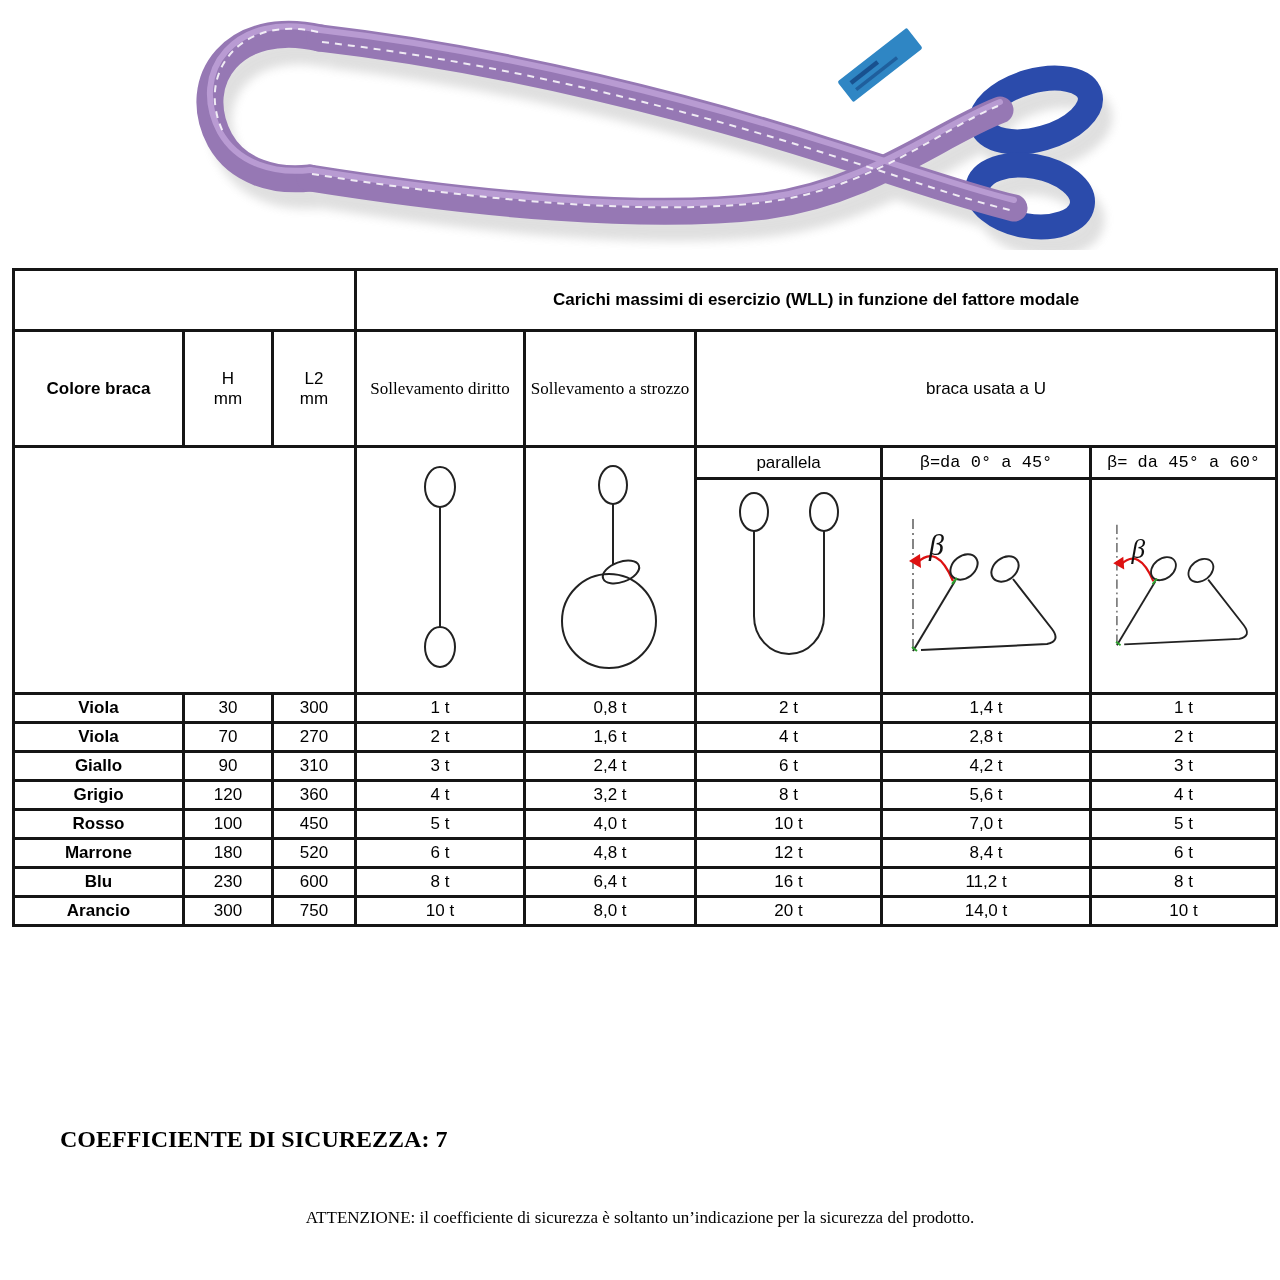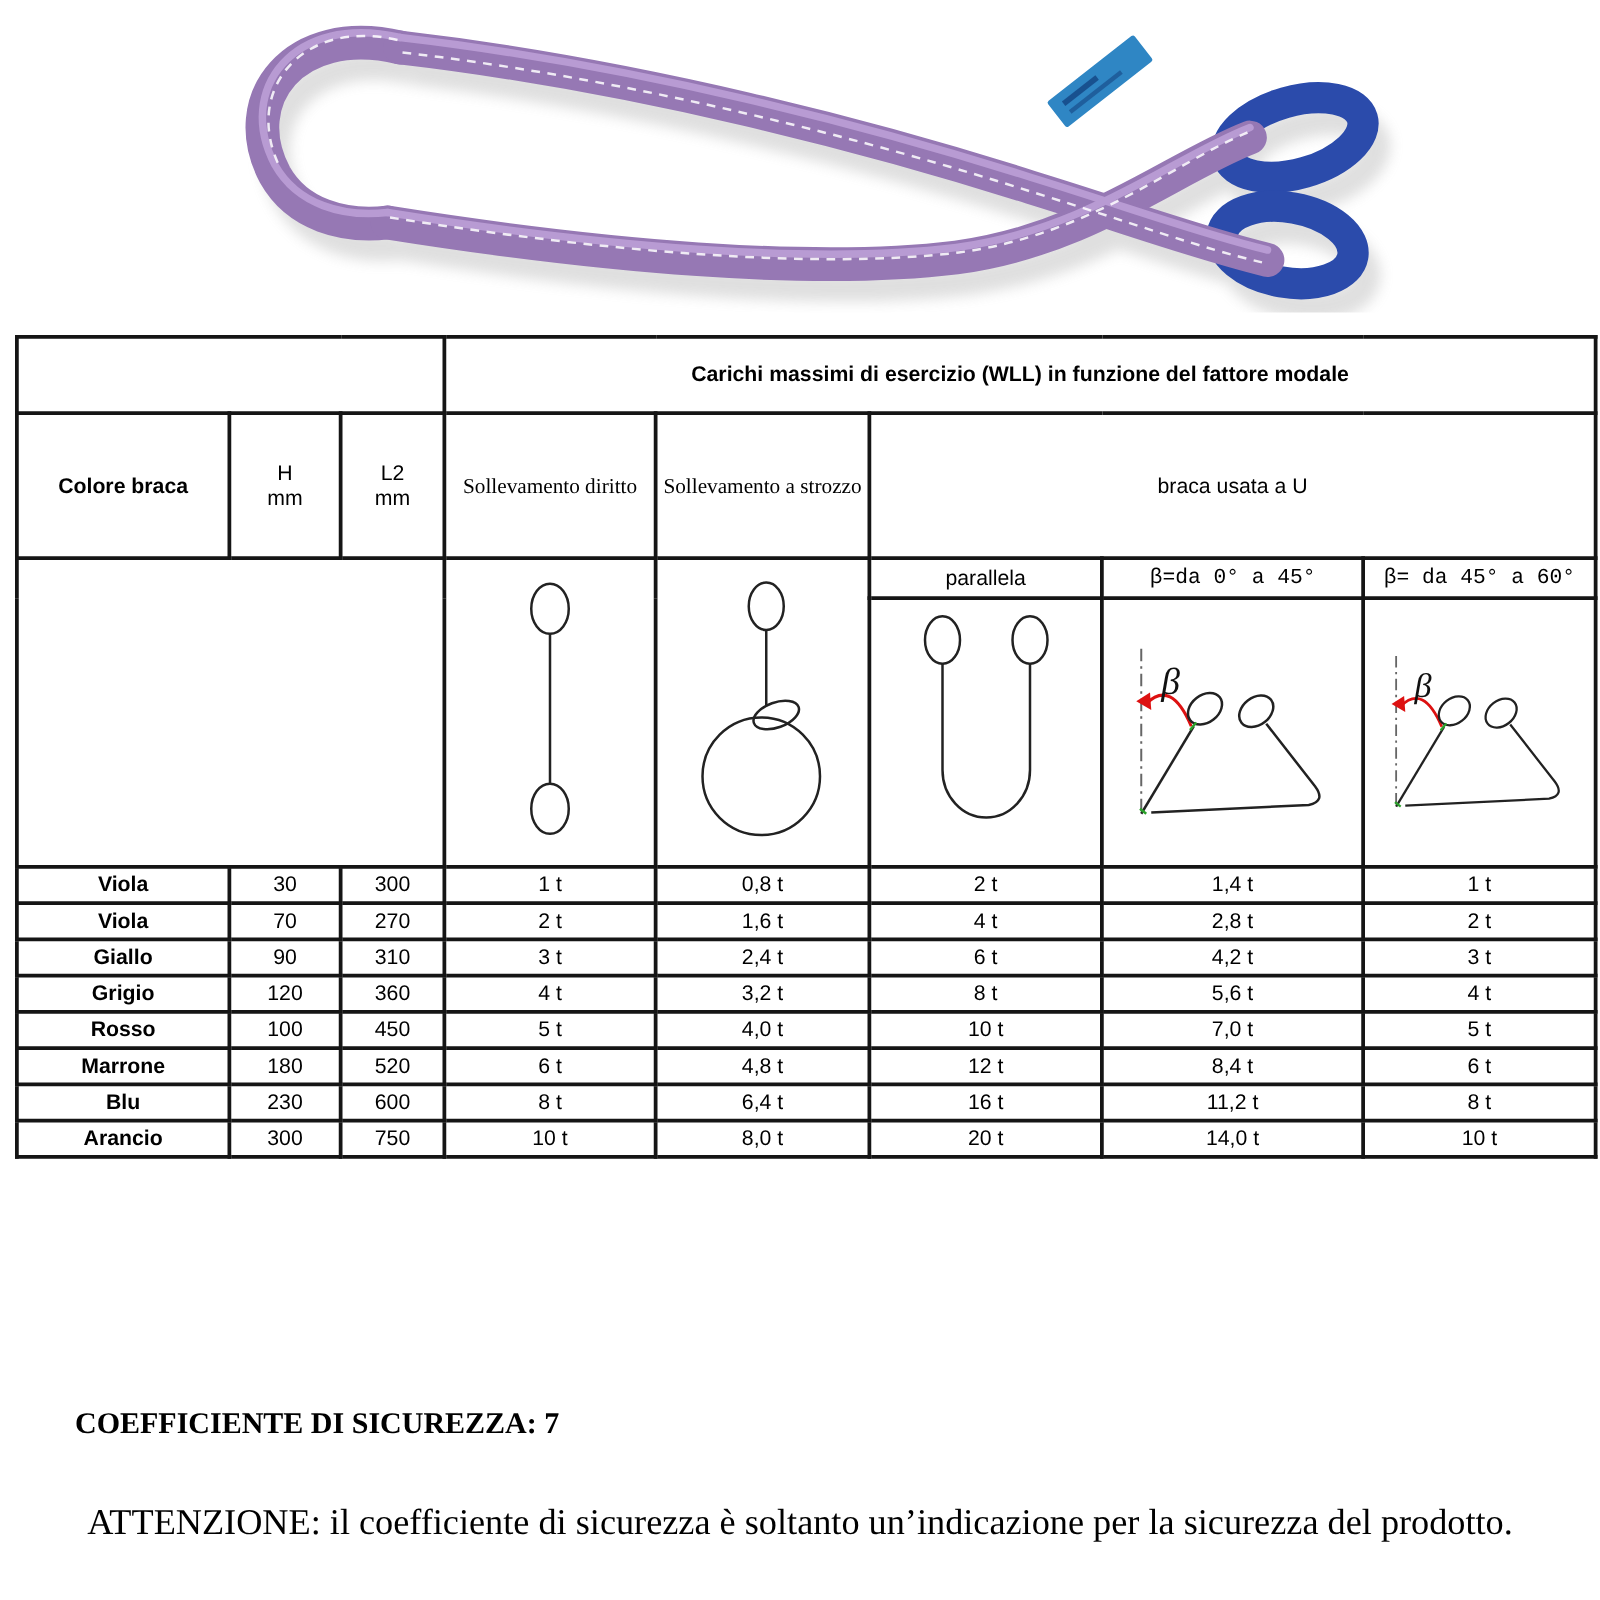--- a/index.html
+++ b/index.html
@@ -18,21 +18,21 @@
   .serif{font-family:"Liberation Serif",serif;font-size:19.5px;}
   .serif-sm{font-family:Liberation Mono, monospace;font-size:17.5px;}
   .colname{font-size:18.5px;font-weight:bold;}
   .diag{vertical-align:middle;}
   svg.dg{display:block;margin:0 auto;}
   
   #notes{position:absolute;left:60px;top:1049px;width:1160px;
          font-family:"Liberation Serif",serif;font-weight:bold;font-size:24px;
          line-height:36px;white-space:pre-wrap;}
   #warning{position:absolute;left:0;top:1200px;width:1280px;text-align:center;
-           font-family:"Liberation Serif",serif;font-size:29px;line-height:36px;}
+           font-family:"Liberation Serif",serif;font-size:17px;line-height:36px;}
 </style>
 </head>
 <body>
 
 <div id="page">
 
   <svg id="photo" viewBox="0 0 960 240">
     <defs>
       <filter id="sh" x="-30%" y="-30%" width="160%" height="160%">
         <feGaussianBlur stdDeviation="5"></feGaussianBlur>

